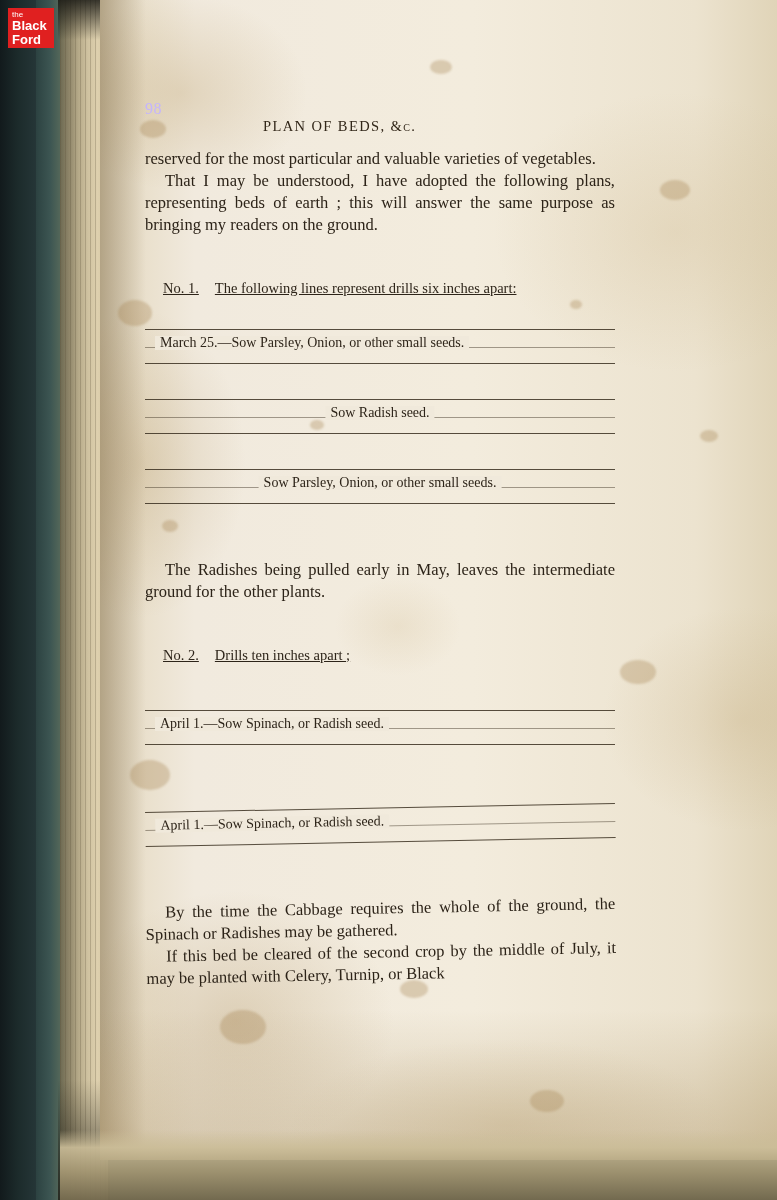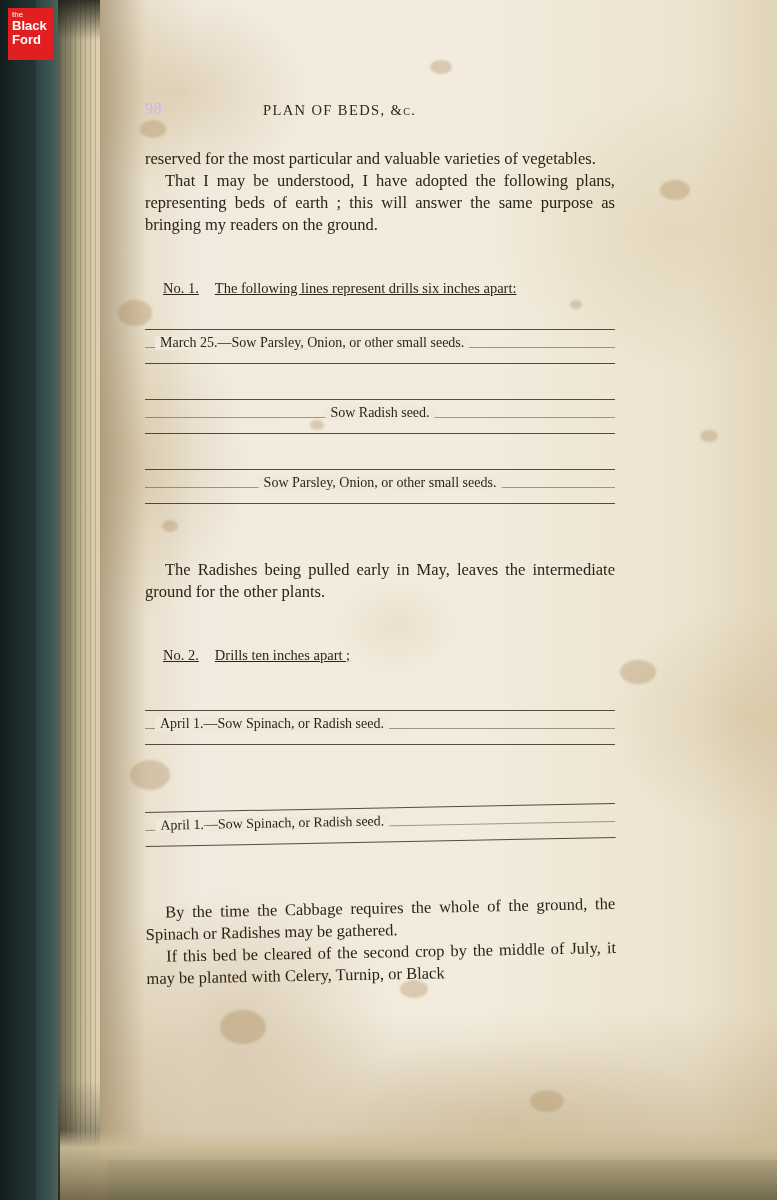--- a/index.html
+++ b/index.html
@@ -113,21 +113,21 @@
   }
   .folio {
     position: absolute;
     left: 0; top: 0;
     font-size: 16px;
     letter-spacing: 0.5px;
     color: #c4b5fd;
   }
   .head-title {
     position: absolute;
-    left: 118px; top: 2px;
+    left: 118px; top: 18px;
     font-size: 14.5px;
     letter-spacing: 1.4px;
     font-variant: small-caps;
     color: #322719;
   }
   p.body {
     margin: 0;
     font-size: 16.5px;
     line-height: 1.33;
     text-align: justify;
@@ -177,21 +177,21 @@
 
   .gap-lg { height: 52px; }
 
   
   .lower-skew { transform: rotate(-1.1deg); transform-origin: left top; }
 
   
   .hf-logo {
     position: absolute;
     left: 8px; top: 8px;
-    width: 46px; height: 52px;
+    width: 46px; height: 40px;
     background: #e02020;
     color: #ffffff;
     font-family: "Liberation Sans", sans-serif;
     font-weight: bold;
     line-height: 1.04;
     padding: 3px 4px;
     box-sizing: border-box;
   }
   .hf-logo .the { font-size: 8px; font-weight: normal; display: block; }
   .hf-logo .henry { font-size: 13px; display: block; }

